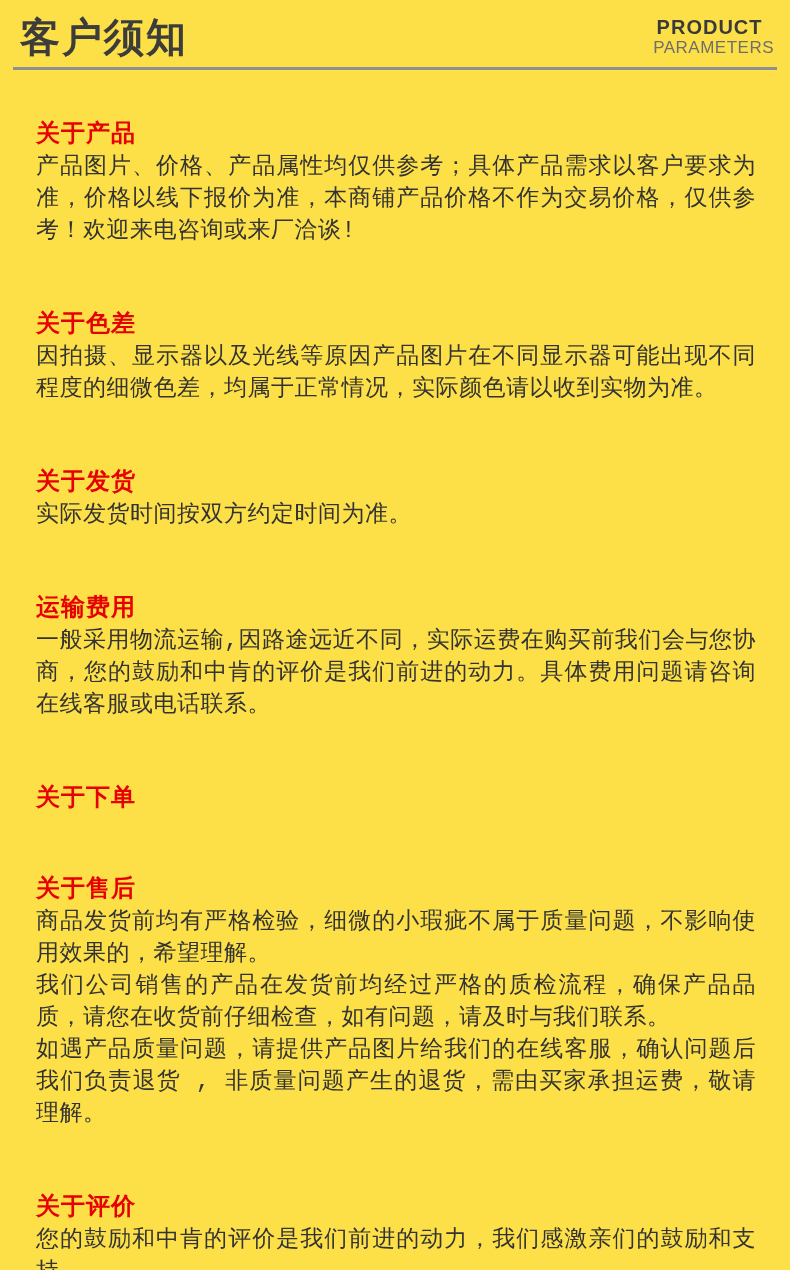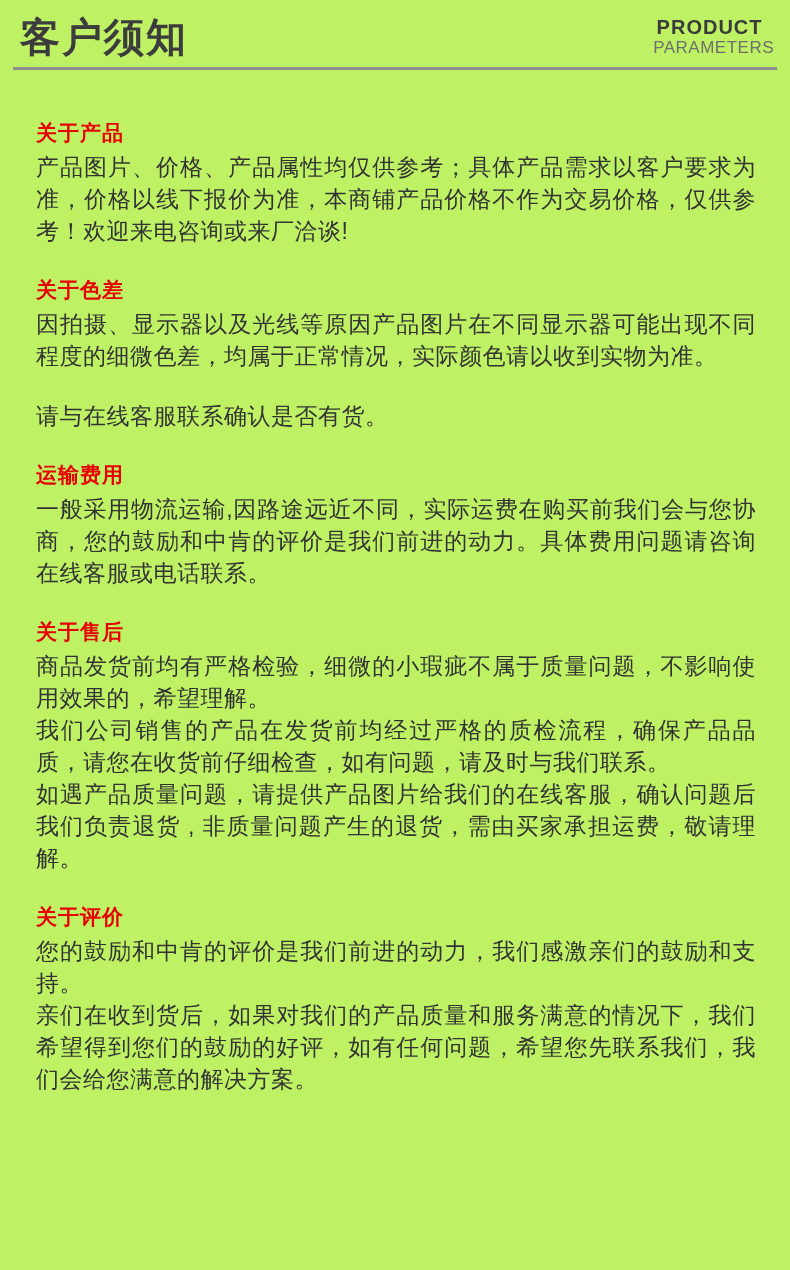--- a/index.html
+++ b/index.html
@@ -6,21 +6,21 @@
     margin: 0;
     padding: 0;
     background: #ffffff;
     font-family: "Liberation Sans", "DejaVu Sans", sans-serif;
   }
   .page {
     position: relative;
     width: 790px;
     height: 1270px;
     margin: 0 auto;
-    background: #bef264;
+    background: #fde047;
     overflow: hidden;
   }
   
   .header {
     display: flex;
     justify-content: space-between;
     align-items: flex-end;
     padding: 12px 16px 0 20px;
   }
   .page-title {
@@ -54,41 +54,42 @@
   .header-divider {
     height: 0;
     border-bottom: 3px solid #8f8f8f;
     margin: 5px 13px 0 13px;
   }
   
   .content {
     padding: 0 34px 0 36px;
   }
   .section {
-    margin-top: 28px;
+    margin-top: 61px;
   }
   .section:first-child {
     margin-top: 48px;
   }
   .section-heading {
-    font-size: 21px;
+    font-size: 24px;
     font-weight: bold;
     color: #e60000;
     line-height: 30px;
     margin: 0 0 3px 0;
     letter-spacing: 1px;
   }
   .section-body {
     font-size: 23px;
     line-height: 32px;
     color: #333333;
     margin: 0;
     letter-spacing: 0.5px;
     white-space: pre-line;
     text-align: justify;
+    font-family: Liberation Mono, monospace;
   }
 </style>
 </head>
 <body>
 
 <div class="page">
 
   <div class="header">
     <div class="page-title">客户须知</div>
     <div class="header-subtitle">
@@ -104,29 +105,31 @@
       <h2 class="section-heading">关于产品</h2>
       <p class="section-body">产品图片、价格、产品属性均仅供参考；具体产品需求以客户要求为准，价格以线下报价为准，本商铺产品价格不作为交易价格，仅供参考！欢迎来电咨询或来厂洽谈!</p>
     </section>
 
     <section class="section">
       <h2 class="section-heading">关于色差</h2>
       <p class="section-body">因拍摄、显示器以及光线等原因产品图片在不同显示器可能出现不同程度的细微色差，均属于正常情况，实际颜色请以收到实物为准。</p>
     </section>
 
     <section class="section">
-      <p class="section-body">请与在线客服联系确认是否有货。</p>
+      <h2 class="section-heading">关于发货</h2>
+      <p class="section-body">实际发货时间按双方约定时间为准。</p>
     </section>
 
     <section class="section">
       <h2 class="section-heading">运输费用</h2>
       <p class="section-body">一般采用物流运输,因路途远近不同，实际运费在购买前我们会与您协商，您的鼓励和中肯的评价是我们前进的动力。具体费用问题请咨询在线客服或电话联系。</p>
     </section>
 
     <section class="section">
+      <h2 class="section-heading">关于下单</h2>
     </section>
 
     <section class="section">
       <h2 class="section-heading">关于售后</h2>
       <p class="section-body">商品发货前均有严格检验，细微的小瑕疵不属于质量问题，不影响使用效果的，希望理解。
 我们公司销售的产品在发货前均经过严格的质检流程，确保产品品质，请您在收货前仔细检查，如有问题，请及时与我们联系。
 如遇产品质量问题，请提供产品图片给我们的在线客服，确认问题后我们负责退货 , 非质量问题产生的退货，需由买家承担运费，敬请理解。</p>
     </section>
 
     <section class="section">

